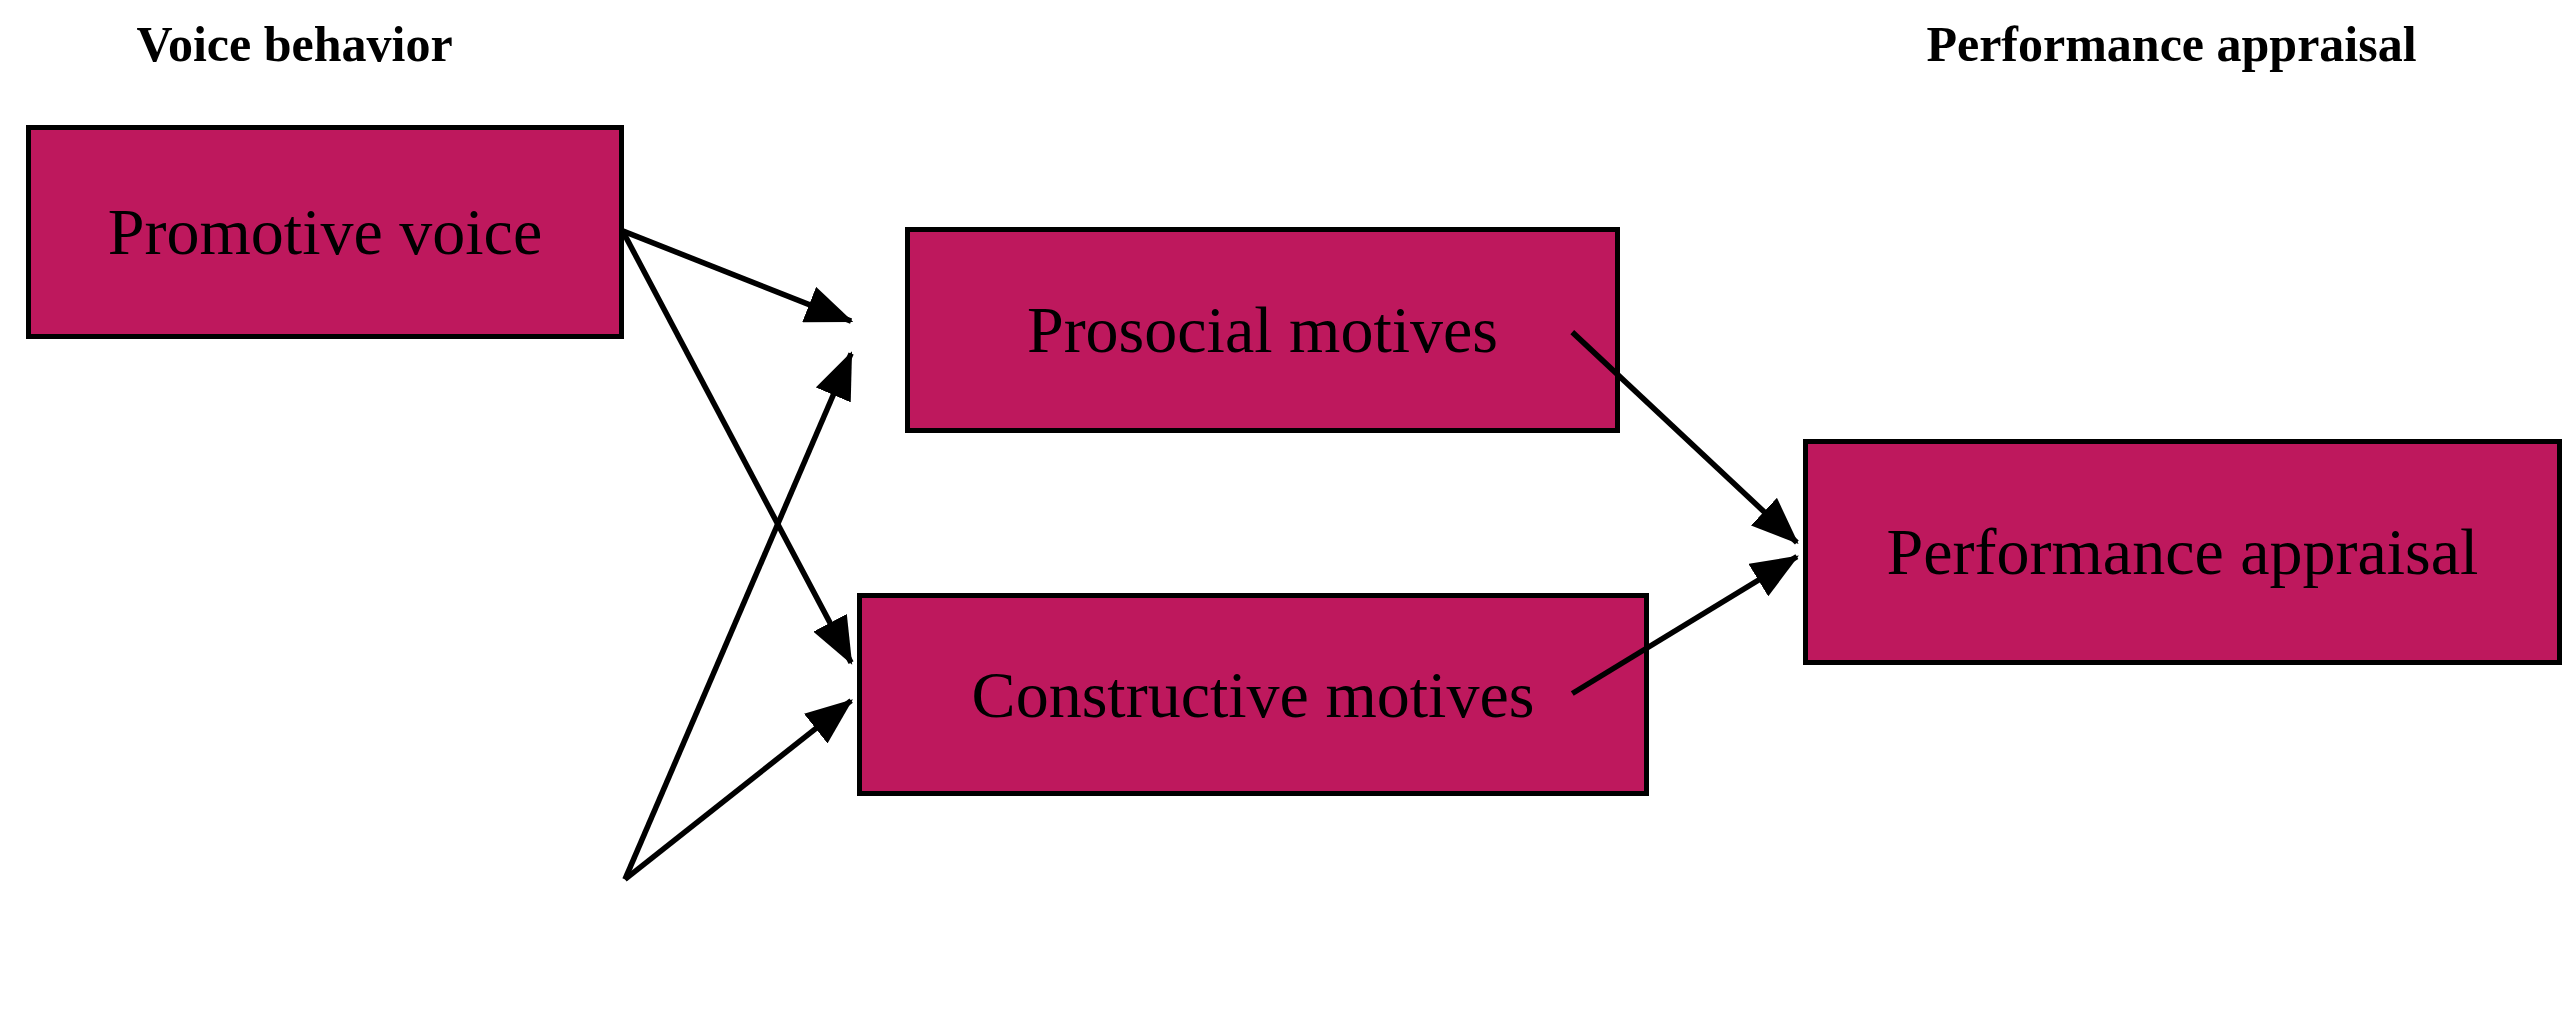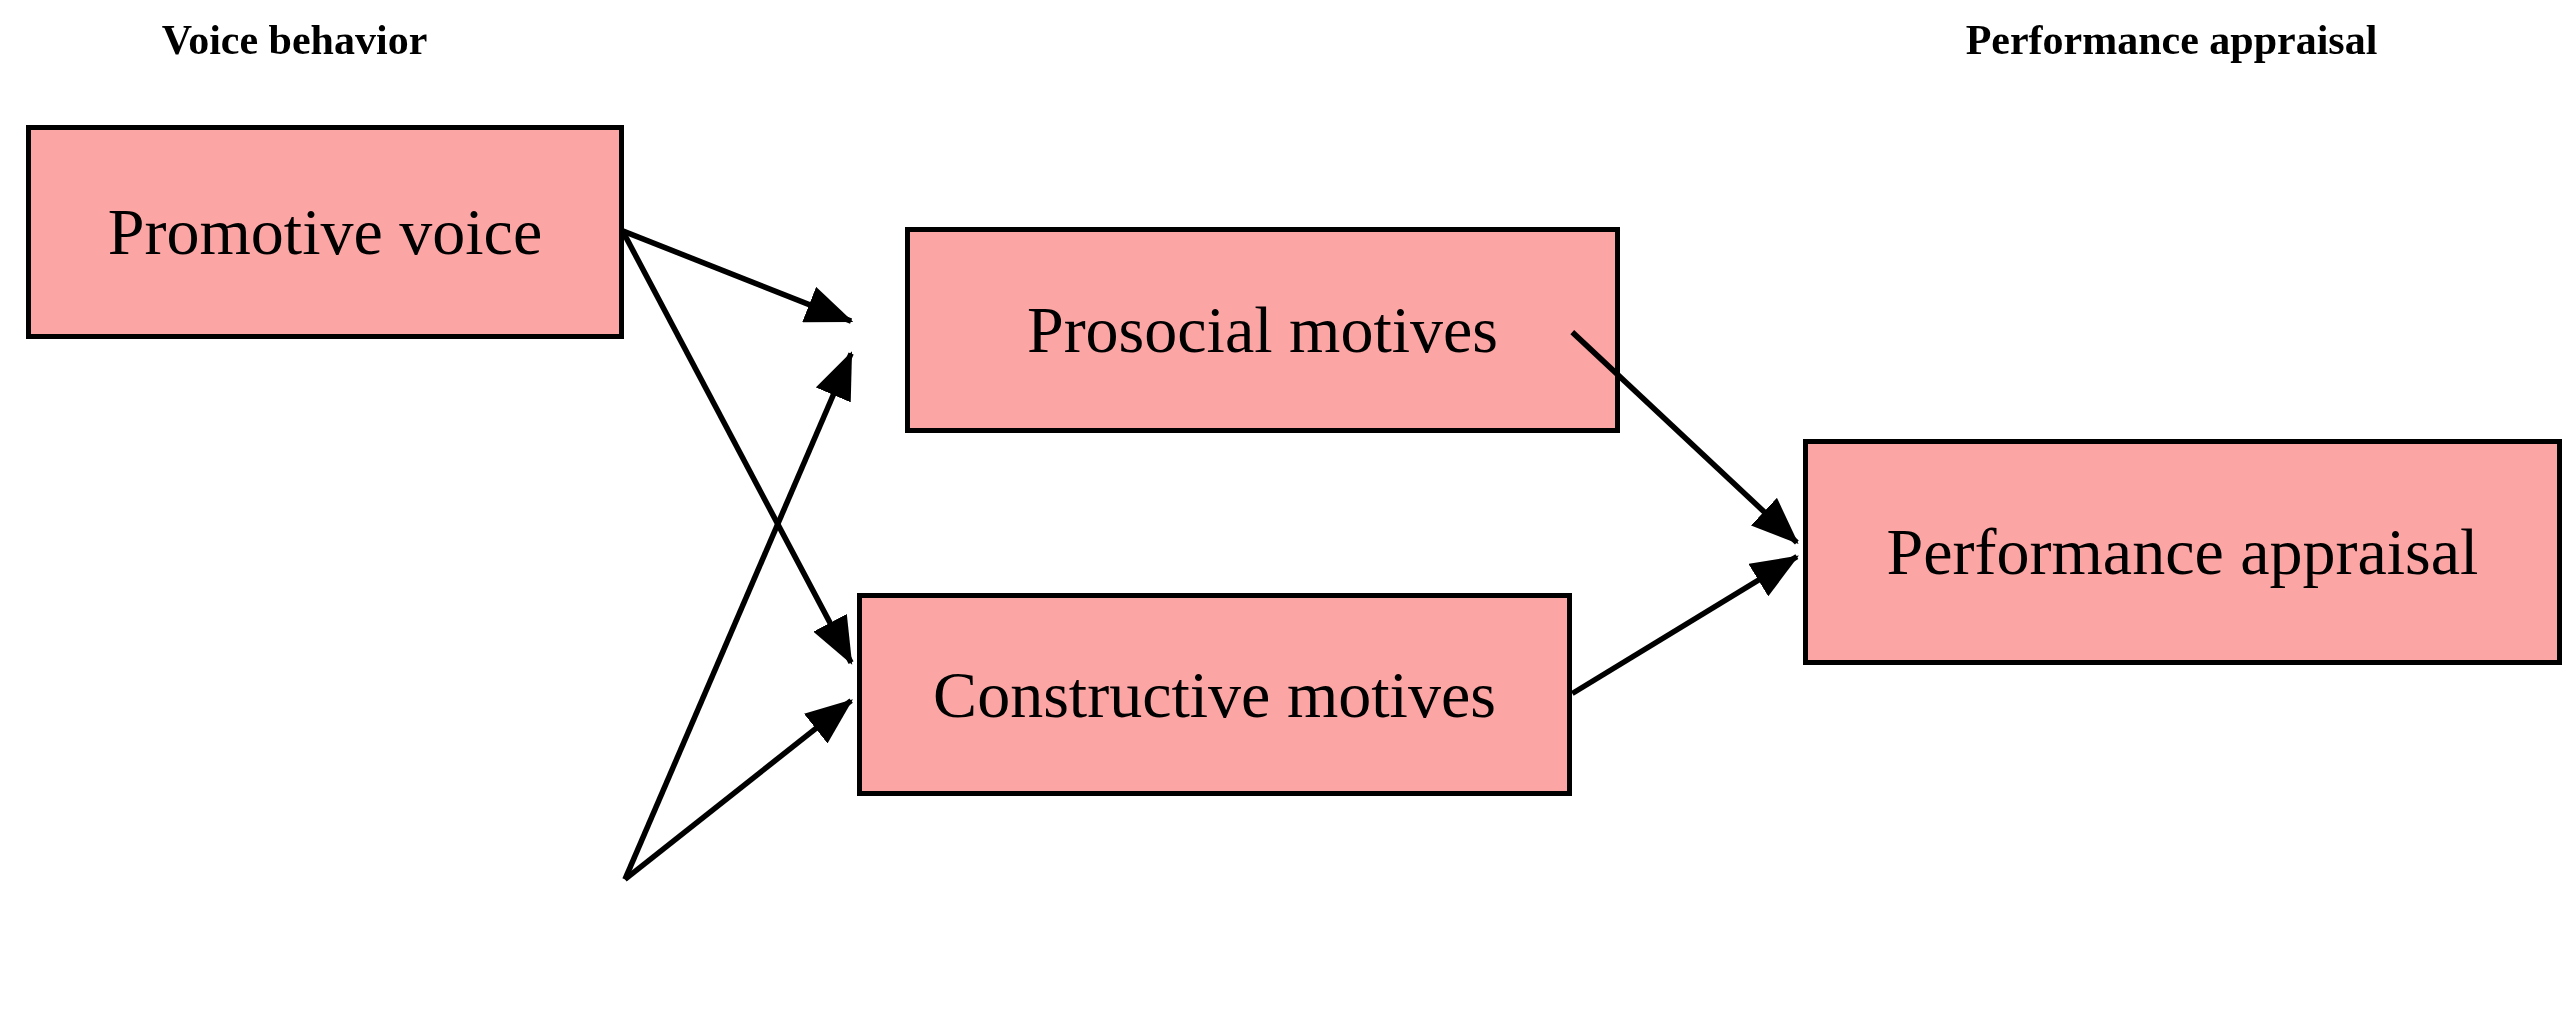--- a/index.html
+++ b/index.html
@@ -12,48 +12,48 @@
     width: 2576px;
     height: 1028px;
     background: #ffffff;
     font-family: "Liberation Serif", serif;
     color: #000000;
     overflow: hidden;
   }
   .col-header {
     position: absolute;
     top: 16px;
-    font-size: 42px;
+    font-size: 50px;
     font-weight: bold;
     text-align: center;
     white-space: nowrap;
     line-height: 1.15;
   }
   .node {
     position: absolute;
     box-sizing: border-box;
     border: 5.5px solid #000000;
-    background: #fca5a5;
+    background: #be185d;
     display: flex;
     align-items: center;
     justify-content: center;
   }
   .node-label {
     font-size: 66px;
     white-space: nowrap;
     line-height: 1;
   }
   #hdr-voice        { left: 57px;   width: 475px; }
   #hdr-attribution  { left: 870px; width: 633px; }
   #hdr-performance  { left: 1855px; width: 633px; }
 
   #node-promotive    { left: 26px;   top: 125px;  width: 598px; height: 214px; }
   #node-prohibitive  { left: 26px;   top: 796px; width: 600px; height: 218px; }
   #node-prosocial    { left: 857px; top: 227px;  width: 715px; height: 206px; margin-left: 48px; }
-  #node-constructive { left: 857px; top: 593px;  width: 715px; height: 203px; }
+  #node-constructive { left: 857px; top: 593px;  width: 792px; height: 203px; }
   #node-performance  { left: 1803px; top: 439px;  width: 759px; height: 226px; }
 
   .arrows-layer {
     position: absolute;
     left: 0;
     top: 0;
     width: 2576px;
     height: 1028px;
     pointer-events: none;
   }

